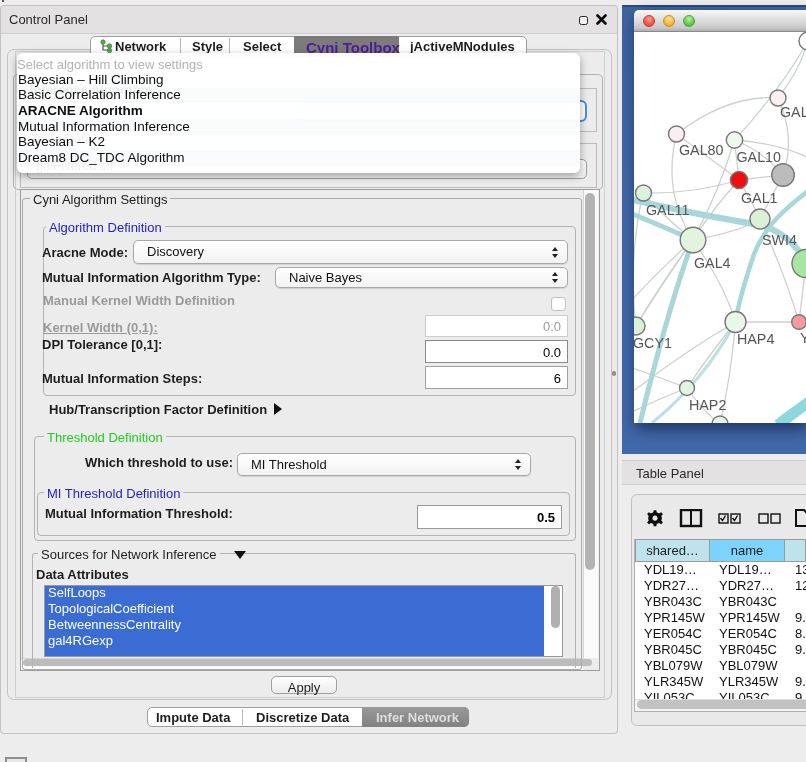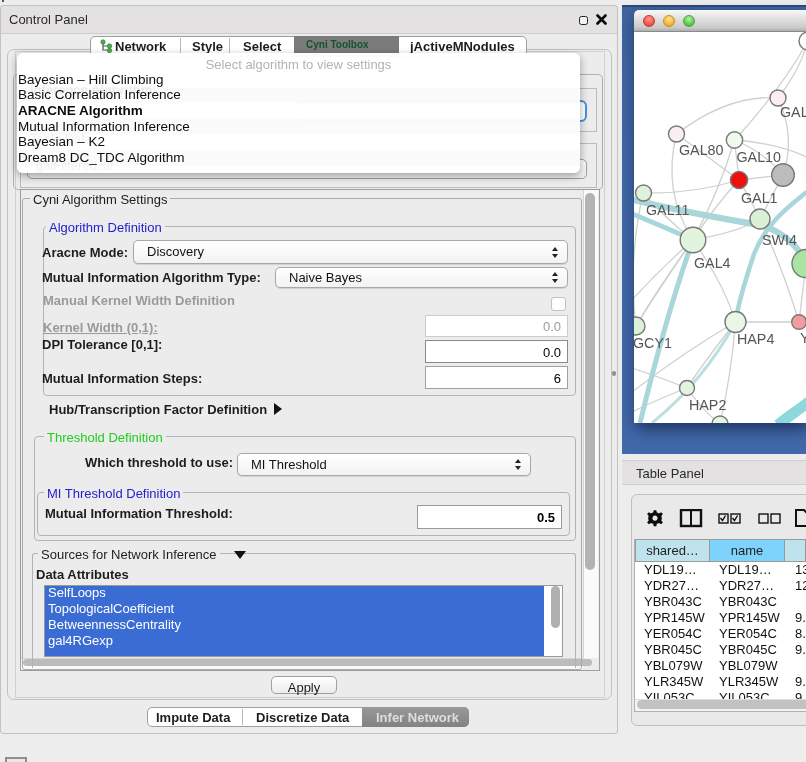--- a/index.html
+++ b/index.html
@@ -32,21 +32,21 @@
   </svg>
 
 <div class="abs" style="left:7px;top:49px;width:603px;height:649px;border:1px solid #c2c2c2;border-radius:7px;"></div>
 <div class="abs" style="left:15px;top:51px;width:588px;height:645px;border:1px solid #d0d0d0;"></div>
 
 <div class="abs" style="left:90px;top:36px;width:437px;height:21px;background:#fff;border:1px solid #9f9f9f;border-radius:5px;box-sizing:border-box;"></div>
 <div class="abs" style="left:294px;top:36px;width:105px;height:21px;background:#7b7b7b;"></div>
 <div class="abs lbl" style="left:115px;top:39px;">Network</div>
 <div class="abs lbl" style="left:192px;top:39px;">Style</div>
 <div class="abs lbl" style="left:243px;top:39px;">Select</div>
-<div class="abs" style="left:306px;top:39px;font-size:10px;font-weight:bold;color:#14532d;">Cyni Toolbox</div>
+<div class="abs" style="left:306px;top:39px;font-size:15px;font-weight:bold;color:#4c1d95;">Cyni Toolbox</div>
 <div class="abs lbl" style="left:410px;top:39px;">jActiveMNodules</div>
 <div class="abs" style="left:180px;top:38px;width:1px;height:17px;background:#b9b9b9;"></div>
 <div class="abs" style="left:229px;top:38px;width:1px;height:17px;background:#b9b9b9;"></div>
 
 <svg class="abs" style="left:100px;top:39px;" width="13" height="15" viewBox="0 0 13 15">
 <path d="M3 4 L3 11 L9 11 M3 7 L8 7" stroke="#555" stroke-width="1.2" fill="none"></path>
 <circle cx="3" cy="3" r="2.2" fill="#4caf50" stroke="#2e7d32" stroke-width="0.7"></circle>
 <circle cx="9.5" cy="7" r="2.2" fill="#4caf50" stroke="#2e7d32" stroke-width="0.7"></circle>
 <circle cx="9.5" cy="11.5" r="2.2" fill="#4caf50" stroke="#2e7d32" stroke-width="0.7"></circle>
 </svg>
@@ -140,21 +140,21 @@
 <div class="abs lbl" style="left:256px;top:710px;">Discretize Data</div>
 <div class="abs" style="left:376px;top:710px;font-size:13px;font-weight:bold;color:#dedede;">Infer Network</div>
 <div class="abs" style="left:242px;top:709px;width:1px;height:16px;background:#b9b9b9;"></div>
 
 <div class="abs" style="left:612px;top:371px;width:4px;height:5px;background:#8f8f8f;border-radius:2px;"></div>
 
 <div class="abs" style="left:5px;top:757px;width:18px;height:10px;background:#e8e8e8;border:2px solid #8f8f8f;"></div>
 
 <div class="abs" style="left:17px;top:53px;width:563px;height:120px;background:rgba(255,255,255,0.97);border-radius:6px;box-shadow:0 3px 8px rgba(0,0,0,0.35);"></div>
 <div class="abs" style="left:17px;top:72px;width:563px;height:101px;background:repeating-linear-gradient(#ffffff 0px,#ffffff 15.7px,#f5f8fb 15.7px,#f5f8fb 31.4px);border-radius:0 0 6px 6px;opacity:0.6;"></div>
-<div class="abs" style="left:17px;top:57px;width:563px;text-align:center;font-size:13px;color:#b3b3b3;">Select algorithm to view settings</div>
+<div class="abs" style="left:17px;top:57px;width:563px;font-size:13px;color:#b3b3b3;">Select algorithm to view settings</div>
 <div class="abs" style="left:30px;top:82px;font-size:13px;font-weight:bold;color:rgba(40,40,40,0.08);">Inference Algorithm:</div>
 <div class="abs" style="left:30px;top:131px;font-size:13px;color:rgba(40,40,40,0.07);">Table Data</div>
 <div class="abs" style="left:36px;top:158px;font-size:13px;color:rgba(40,40,40,0.07);">galFiltered.sif</div>
 <div class="abs" style="left:18px;top:71.5px;font-size:13.5px;color:#0d0d0d;line-height:15.7px;white-space:nowrap;">Bayesian – Hill Climbing<br>Basic Correlation Inference<br><b>ARACNE Algorithm</b><br>Mutual Information Inference<br>Bayesian – K2<br>Dream8 DC_TDC Algorithm</div>
 
 <div class="abs" style="left:622px;top:5px;width:184px;height:449px;background:linear-gradient(125deg,#3e649f 0%,#4168a8 30%,#4168a8 100%);"></div>
 <div class="abs" style="left:622px;top:5px;width:184px;height:2px;background:#2c4a7c;"></div>
 
 <div class="abs" style="left:634px;top:10px;width:172px;height:413px;box-shadow:2px 6px 14px rgba(0,10,40,0.55);"></div>
 <div class="abs" style="left:634px;top:10px;width:172px;height:22px;background:linear-gradient(#f8f8f8,#c9c9c9 85%,#adadad);border-radius:5px 0 0 0;border-bottom:1px solid #8a8a8a;box-sizing:border-box;"></div>

